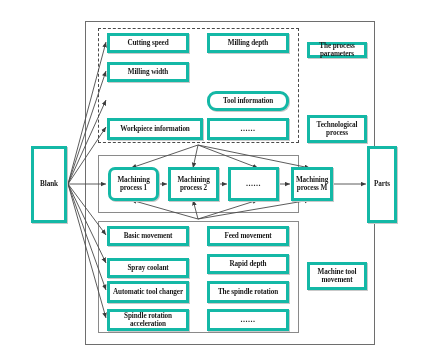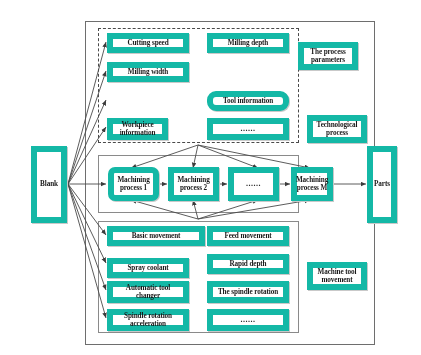--- a/index.html
+++ b/index.html
@@ -13,21 +13,21 @@
   svg#wires{position:absolute;left:0;top:0;width:421px;height:355px;}
 
   .frame{position:absolute;box-sizing:border-box;}
   .outer-solid{border:1px solid #6e6e6e;}
   .dashed{border:1px dashed #4a4a4a;}
   .solid-grey{border:1px solid #8a8a8a;}
 
   .node{
     position:absolute;box-sizing:border-box;
     background:#ffffff;
-    border:6px solid #14b8a6;
+    border:3px solid #14b8a6;
     box-shadow:1px 1px 0 #c9c9c9;
     display:flex;align-items:center;justify-content:center;
     text-align:center;
     font-weight:bold;
     font-size:7.2px;
     line-height:1.18;
     color:#1a1a1a;
     letter-spacing:-0.1px;
     z-index:3;
   }
@@ -92,35 +92,35 @@
   <div class="node" style="left:367px;top:146px;width:30px;height:77px;">
     <span class="txt">Parts</span>
   </div>
 
   <div class="node" style="left:107px;top:33px;width:82px;height:20px;">
     <span class="txt">Cutting speed</span>
   </div>
   <div class="node" style="left:107px;top:62px;width:82px;height:20px;">
     <span class="txt">Milling width</span>
   </div>
-  <div class="node" style="left:107px;top:118px;width:61px;height:22px;">
+  <div class="node" style="left:107px;top:118px;width:96px;height:22px;">
     <span class="txt">Workpiece information</span>
   </div>
 
   <div class="node" style="left:207px;top:33px;width:82px;height:20px;">
     <span class="txt">Milling depth</span>
   </div>
   <div class="node" style="left:207px;top:91px;width:82px;height:20px;border-radius:9px;">
     <span class="txt">Tool information</span>
   </div>
   <div class="node" style="left:207px;top:118px;width:82px;height:22px;">
     <span class="txt ell">......</span>
   </div>
 
-  <div class="node" style="left:298px;top:42px;width:60px;height:28px;">
+  <div class="node" style="left:307px;top:42px;width:60px;height:16px;">
     <span class="txt">The process parameters</span>
   </div>
   <div class="node" style="left:307px;top:115px;width:60px;height:28px;">
     <span class="txt">Technological process</span>
   </div>
   <div class="node" style="left:307px;top:262px;width:60px;height:28px;">
     <span class="txt">Machine tool movement</span>
   </div>
 
   <div class="node" style="left:108px;top:167px;width:51px;height:34px;border-radius:7px;">
@@ -129,21 +129,21 @@
   <div class="node" style="left:168px;top:167px;width:51px;height:34px;">
     <span class="txt">Machining process 2</span>
   </div>
   <div class="node" style="left:228px;top:167px;width:51px;height:34px;">
     <span class="txt ell">......</span>
   </div>
   <div class="node" style="left:291px;top:167px;width:42px;height:34px;">
     <span class="txt">Machining process M</span>
   </div>
 
-  <div class="node" style="left:107px;top:226px;width:98px;height:20px;justify-content:center;">
+  <div class="node" style="left:107px;top:226px;width:82px;height:20px;justify-content:center;">
     <span class="txt">Basic movement</span>
   </div>
   <div class="node" style="left:107px;top:258px;width:82px;height:20px;">
     <span class="txt">Spray coolant</span>
   </div>
   <div class="node" style="left:107px;top:281px;width:82px;height:22px;">
     <span class="txt">Automatic tool changer</span>
   </div>
   <div class="node" style="left:107px;top:309px;width:82px;height:22px;">
     <span class="txt">Spindle rotation acceleration</span>

